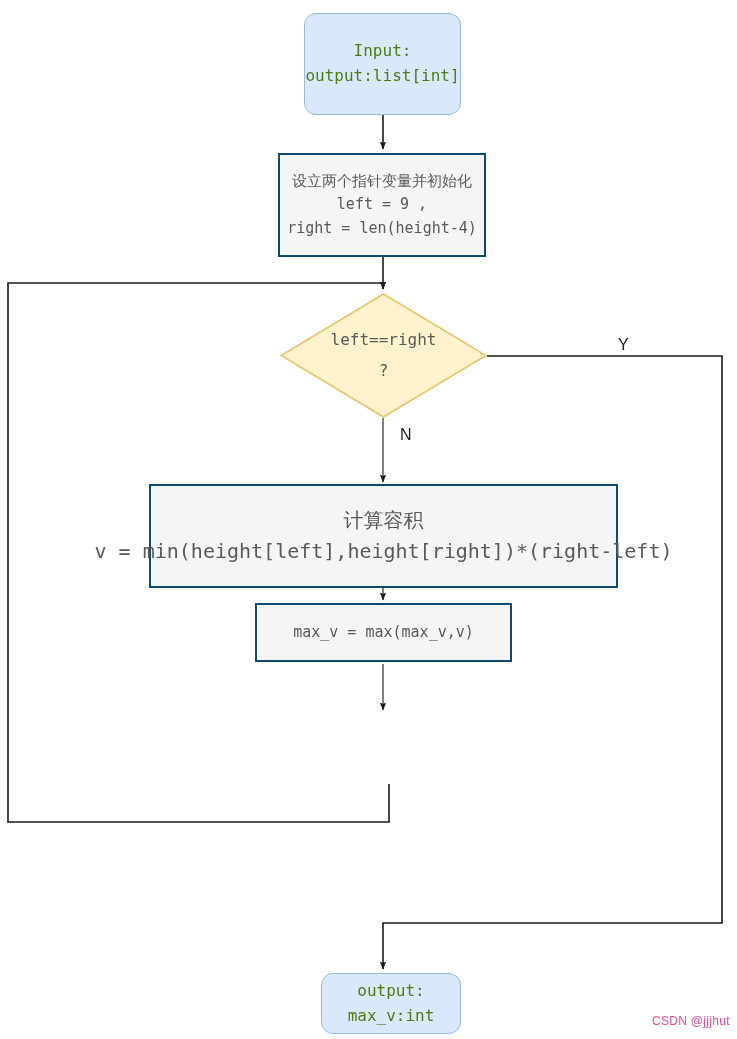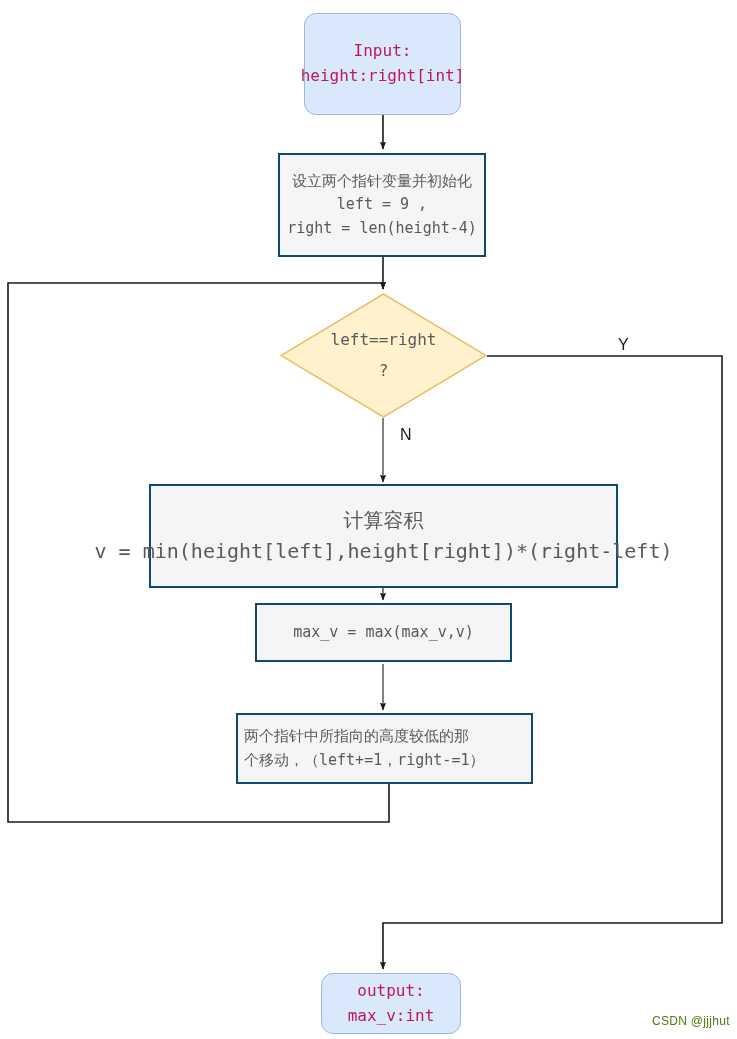--- a/index.html
+++ b/index.html
@@ -40,21 +40,21 @@
     display: block;
     white-space: pre;
     line-height: 1.55;
   }
 
   
   .terminator {
     background: #dae8fc;
     border: 1px solid #9cb8dc;
     border-radius: 12px;
-    color: #be185d;
+    color: #4d7c0f;
     font-size: 16px;
   }
 
   
   .process {
     background: #f5f5f5;
     border: 2px solid #0c4a6e;
     color: #595959;
     font-size: 15px;
   }
@@ -87,21 +87,21 @@
     position: absolute;
     font-family: "Liberation Sans", sans-serif;
     font-size: 16px;
     color: #1a1a1a;
     z-index: 3;
   }
   .watermark {
     position: absolute;
     font-family: "Liberation Sans", sans-serif;
     font-size: 12px;
-    color: #4d7c0f;
+    color: #ec4899;
     letter-spacing: 0.3px;
     z-index: 3;
   }
 </style>
 </head>
 <body>
 
 <div id="canvas">
 
   <svg id="edges" viewBox="0 0 737 1039" xmlns="http://www.w3.org/2000/svg">
@@ -121,21 +121,21 @@
 
     <path d="M383,418 L383,482" stroke="#4d4d4d" stroke-width="1.4" fill="none" marker-end="url(#arrow)"></path>
 
     <path d="M383,588 L383,600" stroke="#4d4d4d" stroke-width="1.4" fill="none" marker-end="url(#arrow)"></path>
 
     <path d="M383,664 L383,710" stroke="#4d4d4d" stroke-width="1.4" fill="none" marker-end="url(#arrow)"></path>
   </svg>
 
   <div class="node terminator" style="left:304px; top:13px; width:157px; height:102px;">
     <span class="ln">Input:</span>
-    <span class="ln">height:right[int]</span>
+    <span class="ln">output:list[int]</span>
   </div>
 
   <div class="node process" style="left:278px; top:153px; width:208px; height:104px;">
     <span class="ln">设立两个指针变量并初始化</span>
     <span class="ln">left = 9 ,</span>
     <span class="ln">right = len(height-4)</span>
   </div>
 
   <div class="decision-wrap" style="left:280px; top:293px; width:207px; height:125px;">
     <svg class="decision-shape" viewBox="0 0 207 125" preserveAspectRatio="none" xmlns="http://www.w3.org/2000/svg">
@@ -152,24 +152,20 @@
 
   <div class="node process" style="left:149px; top:484px; width:469px; height:104px; font-size:20px;">
     <span class="ln">计算容积</span>
     <span class="ln">v = min(height[left],height[right])*(right-left)</span>
   </div>
 
   <div class="node process" style="left:255px; top:603px; width:257px; height:59px;">
     <span class="ln">max_v = max(max_v,v)</span>
   </div>
 
-  <div class="node process" style="left:236px; top:713px; width:297px; height:71px; align-items:flex-start; padding-left:6px;">
-    <span class="ln">两个指针中所指向的高度较低的那</span>
-    <span class="ln">个移动，（left+=1，right-=1）</span>
-  </div>
 
   <div class="node terminator" style="left:321px; top:973px; width:140px; height:61px;">
     <span class="ln">output:</span>
     <span class="ln">max_v:int</span>
   </div>
 
   <div class="watermark" style="left:652px; top:1014px;">CSDN @jjjhut</div>
 
 </div>
 

